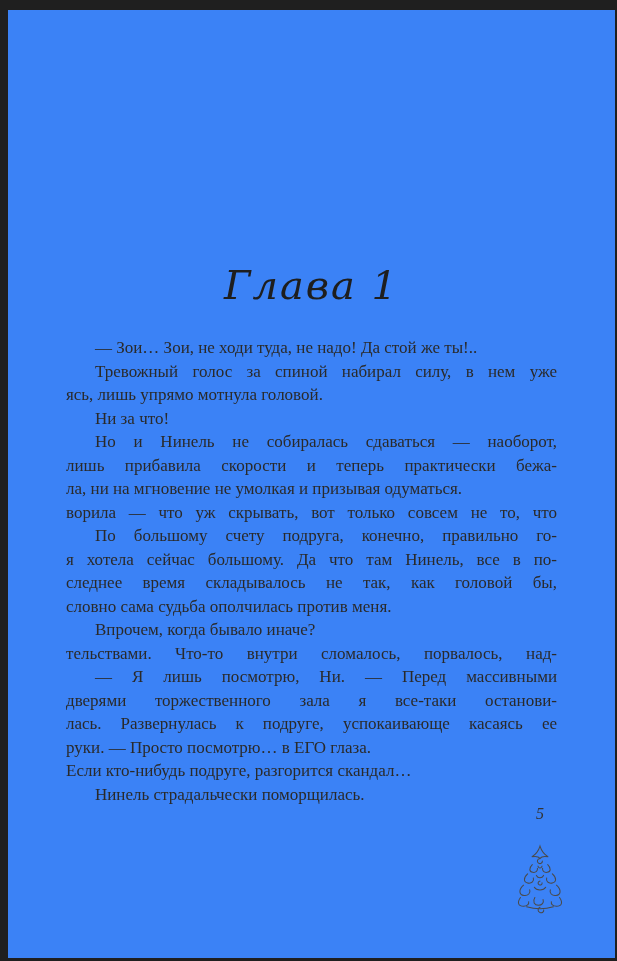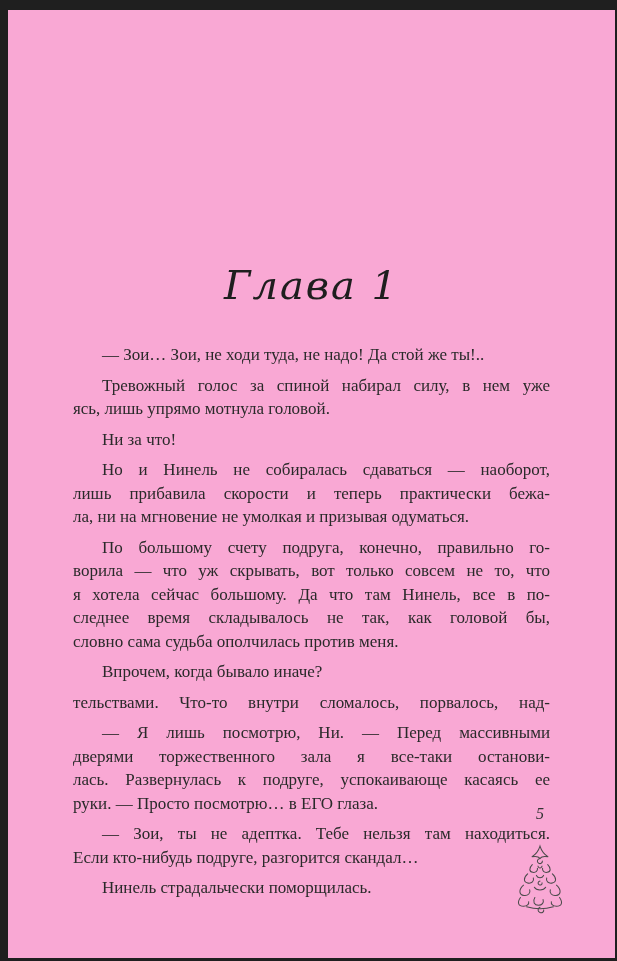--- a/index.html
+++ b/index.html
@@ -6,21 +6,21 @@
   body {
     width: 617px; height: 961px;
     background: #1f1f1f;
     position: relative;
     font-family: "Liberation Serif", "DejaVu Serif", serif;
     overflow: hidden;
   }
   .page {
     position: absolute;
     left: 8px; top: 10px; right: 2px; bottom: 3px;
-    background: #f9a8d4;
+    background: #3b82f6;
     color: #2a2a2a;
     padding-left: 28px;
   }
   .chapter-title {
     position: absolute;
     top: 252px; left: 58px; width: 491px;
     margin: 0;
     text-align: center;
     font-family: "DejaVu Serif", serif;
     font-style: italic;
@@ -28,21 +28,21 @@
     font-size: 40px;
     letter-spacing: 2px;
     color: #1e1e1e;
   }
   .text-block {
     position: absolute;
     left: 58px; top: 326px; width: 491px;
     font-size: 17px;
     color: #2a2a2a;
   }
-  .para { margin: 7px; }
+  .para { margin: 0; }
   .line {
     line-height: 23.5px;
     text-align: justify;
     text-align-last: justify;
   }
   .line.first { text-indent: 29px; }
   .line.last { text-align-last: left; }
   .page-number {
     position: absolute;
     left: 517px; top: 795px; width: 30px;
@@ -75,40 +75,39 @@
       </div>
       <div class="para">
         <div class="line first last">Ни за что!</div>
       </div>
       <div class="para">
         <div class="line first">Но и Нинель не собиралась сдаваться — наоборот,</div>
         <div class="line">лишь прибавила скорости и теперь практически бежа-</div>
         <div class="line last">ла, ни на мгновение не умолкая и призывая одуматься.</div>
       </div>
       <div class="para">
+        <div class="line">ворила — что уж скрывать, вот только совсем не то, что</div>
         <div class="line first">По большому счету подруга, конечно, правильно го-</div>
-        <div class="line">ворила — что уж скрывать, вот только совсем не то, что</div>
         <div class="line">я хотела сейчас большому. Да что там Нинель, все в по-</div>
         <div class="line">следнее время складывалось не так, как головой бы,</div>
         <div class="line last">словно сама судьба ополчилась против меня.</div>
       </div>
       <div class="para">
         <div class="line first last">Впрочем, когда бывало иначе?</div>
       </div>
       <div class="para">
         <div class="line">тельствами. Что-то внутри сломалось, порвалось, над-</div>
       </div>
       <div class="para">
         <div class="line first">— Я лишь посмотрю, Ни. — Перед массивными</div>
         <div class="line">дверями торжественного зала я все-таки останови-</div>
         <div class="line">лась. Развернулась к подруге, успокаивающе касаясь ее</div>
         <div class="line last">руки. — Просто посмотрю… в ЕГО глаза.</div>
       </div>
       <div class="para">
-        <div class="line first">— Зои, ты не адептка. Тебе нельзя там находиться.</div>
         <div class="line last">Если кто-нибудь подруге, разгорится скандал…</div>
       </div>
       <div class="para">
         <div class="line first last">Нинель страдальчески поморщилась.</div>
       </div>
     </div>
 
   <div class="page-number">5</div>
 
   <div class="ornament">

